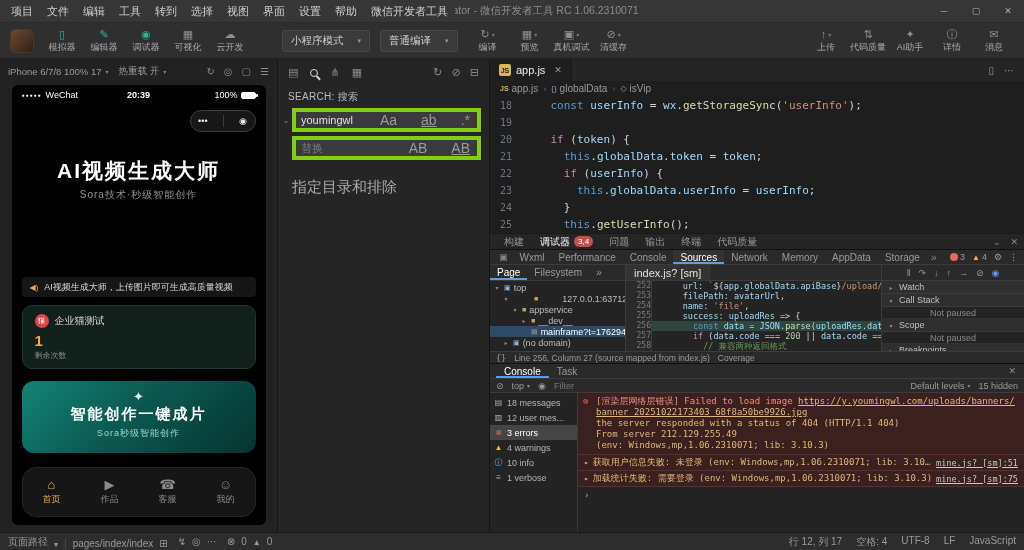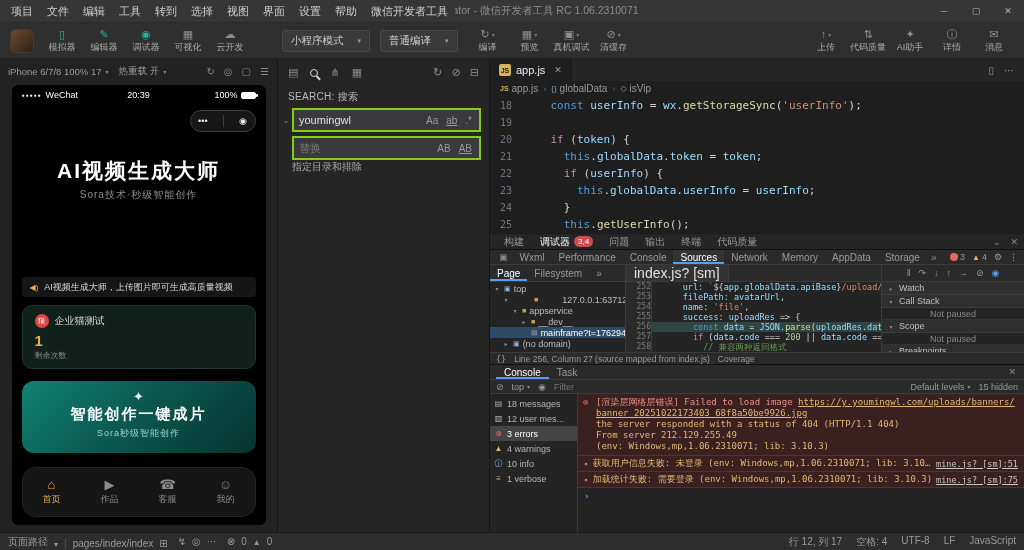--- a/index.html
+++ b/index.html
@@ -36,21 +36,21 @@
   
   .sim-panel{flex:0 0 278px;background:#222;border-right:1px solid #141414;display:flex;flex-direction:column;min-width:0}
   .sim-toolbar{flex:0 0 24px;display:flex;align-items:center;padding:0 8px;gap:10px;font-size:9.5px;color:#9a9a9a;white-space:nowrap}
   .sim-sel{display:flex;align-items:center;gap:4px}
   .sim-caret{font-size:6px;color:#888}
   .sim-icons{margin-left:auto;display:flex;gap:9px;color:#8a8a8a;font-size:10px}
   .phone-wrap{flex:1;display:flex;justify-content:center;align-items:flex-start}
   .phone{position:relative;width:254px;height:440px;background:#000;border-radius:6px;margin-top:2px;overflow:hidden}
   .ph-status{position:absolute;top:0;left:0;right:0;height:20px;display:flex;align-items:center;padding:0 10px;font-size:9px;color:#fff}
   .ph-sig{font-size:5px;letter-spacing:1px;margin-right:4px}
-  .ph-time{position:absolute;left:0;right:0;text-align:center;font-weight:normal}
+  .ph-time{position:absolute;left:0;right:0;text-align:center;font-weight:bold}
   .ph-batt-grp{margin-left:auto;display:flex;align-items:center;z-index:1}
   .batt{display:inline-block;width:15px;height:7px;border:1px solid #fff;border-radius:2px;margin-left:3px;background:#fff;position:relative}
   .batt::after{content:"";position:absolute;right:-3px;top:1.5px;width:1.5px;height:3px;background:#fff;border-radius:1px}
   .capsule{position:absolute;top:25px;right:10px;width:66px;height:22px;border:1px solid #3c3c3c;background:rgba(25,25,25,.92);border-radius:11px;display:flex;align-items:center;justify-content:space-around;color:#eee;font-size:9px}
   .cap-div{width:1px;height:12px;background:#3c3c3c}
   .ph-title{position:absolute;top:72px;width:100%;text-align:center;font-size:21px;color:#fff;font-weight:bold;letter-spacing:2px}
   .ph-sub{position:absolute;top:103px;width:100%;text-align:center;font-size:10px;color:#8f8f8f;letter-spacing:1px}
   .notice{position:absolute;top:192px;left:10px;right:10px;height:20px;background:#161616;border-radius:4px;display:flex;align-items:center;gap:6px;padding:0 8px;font-size:9px;color:#d5d5d5;white-space:nowrap;overflow:hidden}
   .horn{color:#f0a94b;font-size:8px;flex:0 0 auto}
   .stats-card{position:absolute;top:220px;left:10px;right:10px;height:64px;background:#10201b;border:1px solid #1d3a32;border-radius:10px;padding:8px 12px;font-size:10px;color:#ddd}
@@ -70,27 +70,27 @@
   
   .search-panel{flex:0 0 212px;background:#252526;border-right:1px solid #141414;display:flex;flex-direction:column;overflow:hidden}
   .activity-row{flex:0 0 26px;display:flex;align-items:center;gap:12px;padding:0 10px;color:#8a8a8a;font-size:11px}
   .activity-row .a-right{margin-left:auto;display:flex;gap:9px}
   .mag{display:inline-block;width:8px;height:8px;border:1.5px solid #d8d8d8;border-radius:50%;position:relative;margin-top:2px}
   .mag::after{content:"";position:absolute;width:5px;height:1.5px;background:#d8d8d8;right:-4px;bottom:-2px;transform:rotate(45deg)}
   .search-header{flex:0 0 18px;font-size:10px;color:#bbb;padding:5px 10px 0;letter-spacing:.3px}
   .search-body{display:flex;padding:4px 8px 0 3px;gap:1px}
   .expander{color:#8a8a8a;font-size:8px;padding-top:8px;width:10px;text-align:center}
   .inputs{flex:1;display:flex;flex-direction:column;gap:4px;min-width:0}
-  .s-input{display:flex;align-items:center;background:#3a3a3c;border:2px solid #84cc16;height:24px}
+  .s-input{display:flex;align-items:center;background:#3a3a3c;border:4px solid #84cc16;height:24px}
   .s-input input{flex:1;background:transparent;border:0;outline:none;color:#e0e0e0;font-size:11px;padding:0 5px;font-family:inherit;min-width:0}
   .s-input input::placeholder{color:#7a7a7a}
-  .s-opts{display:flex;gap:4px;padding-right:5px;color:#9a9a9a;font-size:10px}
+  .s-opts{display:flex;gap:20px;padding-right:5px;color:#9a9a9a;font-size:14px}
   .s-opt{padding:1px 2px;border-radius:2px}
   .s-opt.u{text-decoration:underline}
-  .dirs-label{padding:0 10px 2px 14px;font-size:10px;color:#aaa}
+  .dirs-label{padding:18px 10px 2px 14px;font-size:15px;color:#aaa}
   .result-line{padding:6px 10px 0 14px;font-size:10px;color:#9a9a9a;line-height:15px}
   .result-line a{color:#4da3e0;text-decoration:none}
 
   
   .right-col{flex:1;display:flex;flex-direction:column;background:#1e1e1e;min-width:0}
   .editor-tabs{flex:0 0 22px;background:#252526;display:flex;align-items:center}
   .editor-tab{height:100%;background:#1e1e1e;display:flex;align-items:center;gap:5px;padding:0 9px;font-size:11px;color:#ececec;border-right:1px solid #191919}
   .js-badge{width:12px;height:12px;background:#d6b85a;color:#222;font-size:7px;font-weight:bold;display:flex;align-items:center;justify-content:center;border-radius:2px}
   .tab-close{color:#9a9a9a;font-size:9px;margin-left:4px}
   .ed-right-icons{margin-left:auto;display:flex;gap:10px;padding-right:10px;color:#9a9a9a;font-size:10px}
@@ -120,21 +120,21 @@
   .dt-right{margin-left:auto;display:flex;align-items:center;gap:7px;padding-right:6px;font-size:9px}
   .ind{display:flex;align-items:center;gap:2px}
   .dot{width:8px;height:8px;border-radius:50%;background:#e46962;display:inline-block}
   .tri{color:#f0b354;font-size:8px}
 
   .src-toolbar{flex:0 0 16px;display:flex;align-items:stretch;font-size:10px;background:#2a2a2a;border-bottom:1px solid #3c3c3c}
   .src-left{flex:0 0 136px;display:flex;border-right:1px solid #3c3c3c;align-items:center}
   .ltab{padding:0 7px;height:100%;display:flex;align-items:center;color:#9a9a9a;white-space:nowrap}
   .ltab.active{color:#fff;box-shadow:inset 0 -2px 0 #5a9ded}
   .file-tab-area{flex:1;display:flex;align-items:stretch;border-right:1px solid #3c3c3c;min-width:0}
-  .file-tab{padding:0 8px;display:flex;align-items:center;background:#333;color:#e0e0e0;border-right:1px solid #3c3c3c;font-size:14px;white-space:nowrap}
+  .file-tab{padding:0 8px;display:flex;align-items:center;background:#333;color:#e0e0e0;border-right:1px solid #3c3c3c;font-size:11px;white-space:nowrap}
   .debug-controls{flex:0 0 142px;display:flex;align-items:center;gap:8px;justify-content:center;color:#9a9a9a;font-size:9px}
   .debug-controls .accent{color:#5a9ded}
 
   .src-content{flex:0 0 70px;display:flex;min-height:0;background:#242424}
   .src-tree{flex:0 0 136px;border-right:1px solid #3c3c3c;overflow:hidden;font-size:9px;padding-top:1px}
   .tree-item{height:11px;display:flex;align-items:center;gap:3px;white-space:nowrap;color:#bdbdbd;overflow:hidden}
   .tree-item.selected{background:#2d4a66;color:#fff}
   .tw{width:8px;font-size:6px;color:#8a8a8a;text-align:center;flex:0 0 8px}
   .tree-ico{font-size:7px;flex:0 0 auto}
   .tree-ico.folder-icon{color:#c8a15a}

